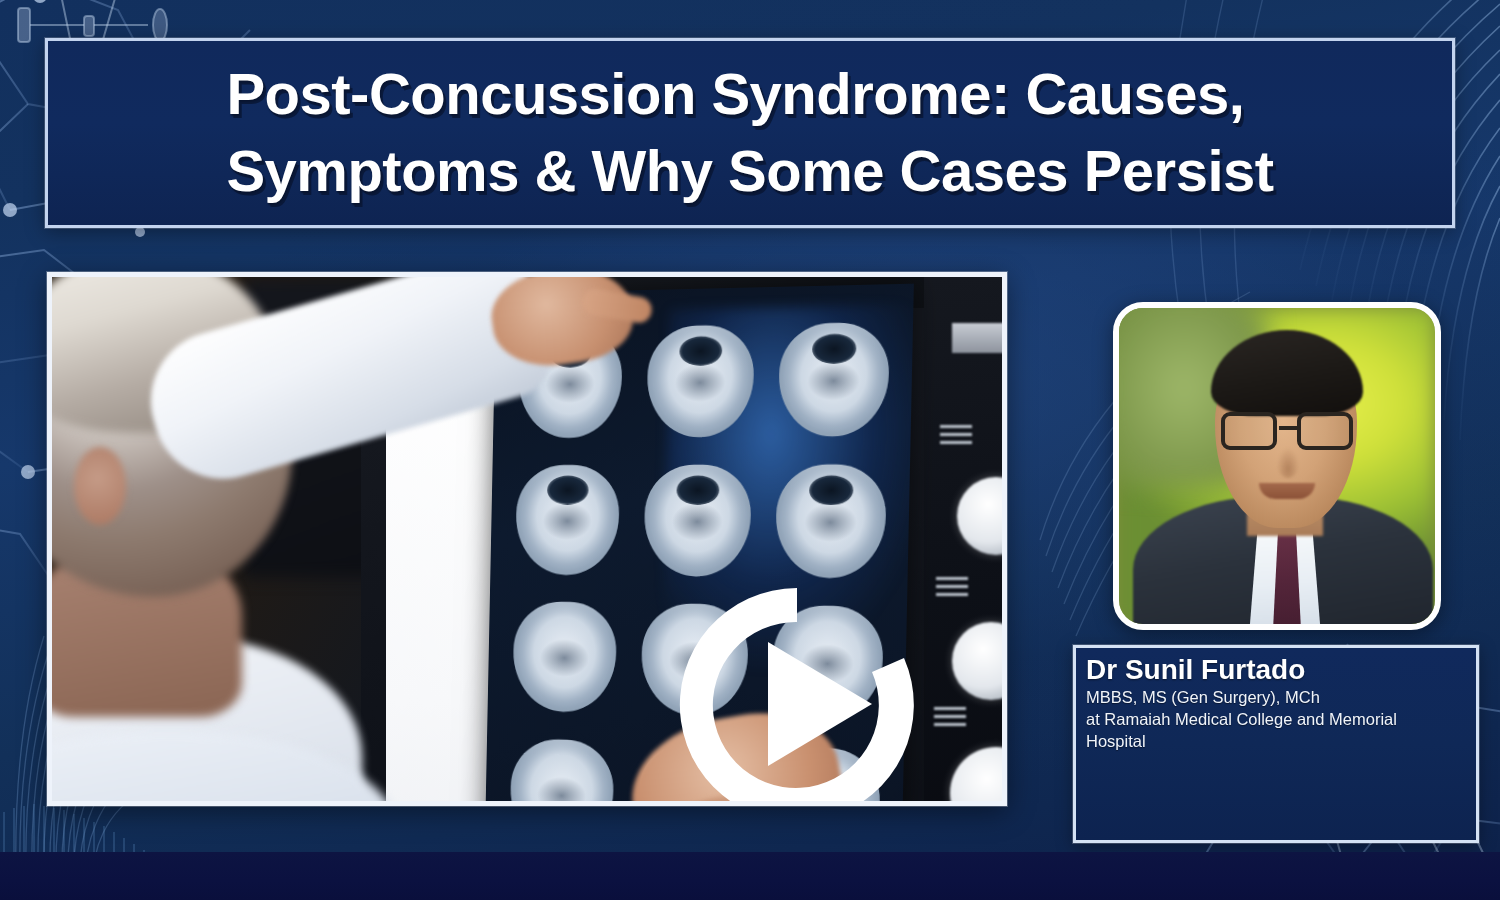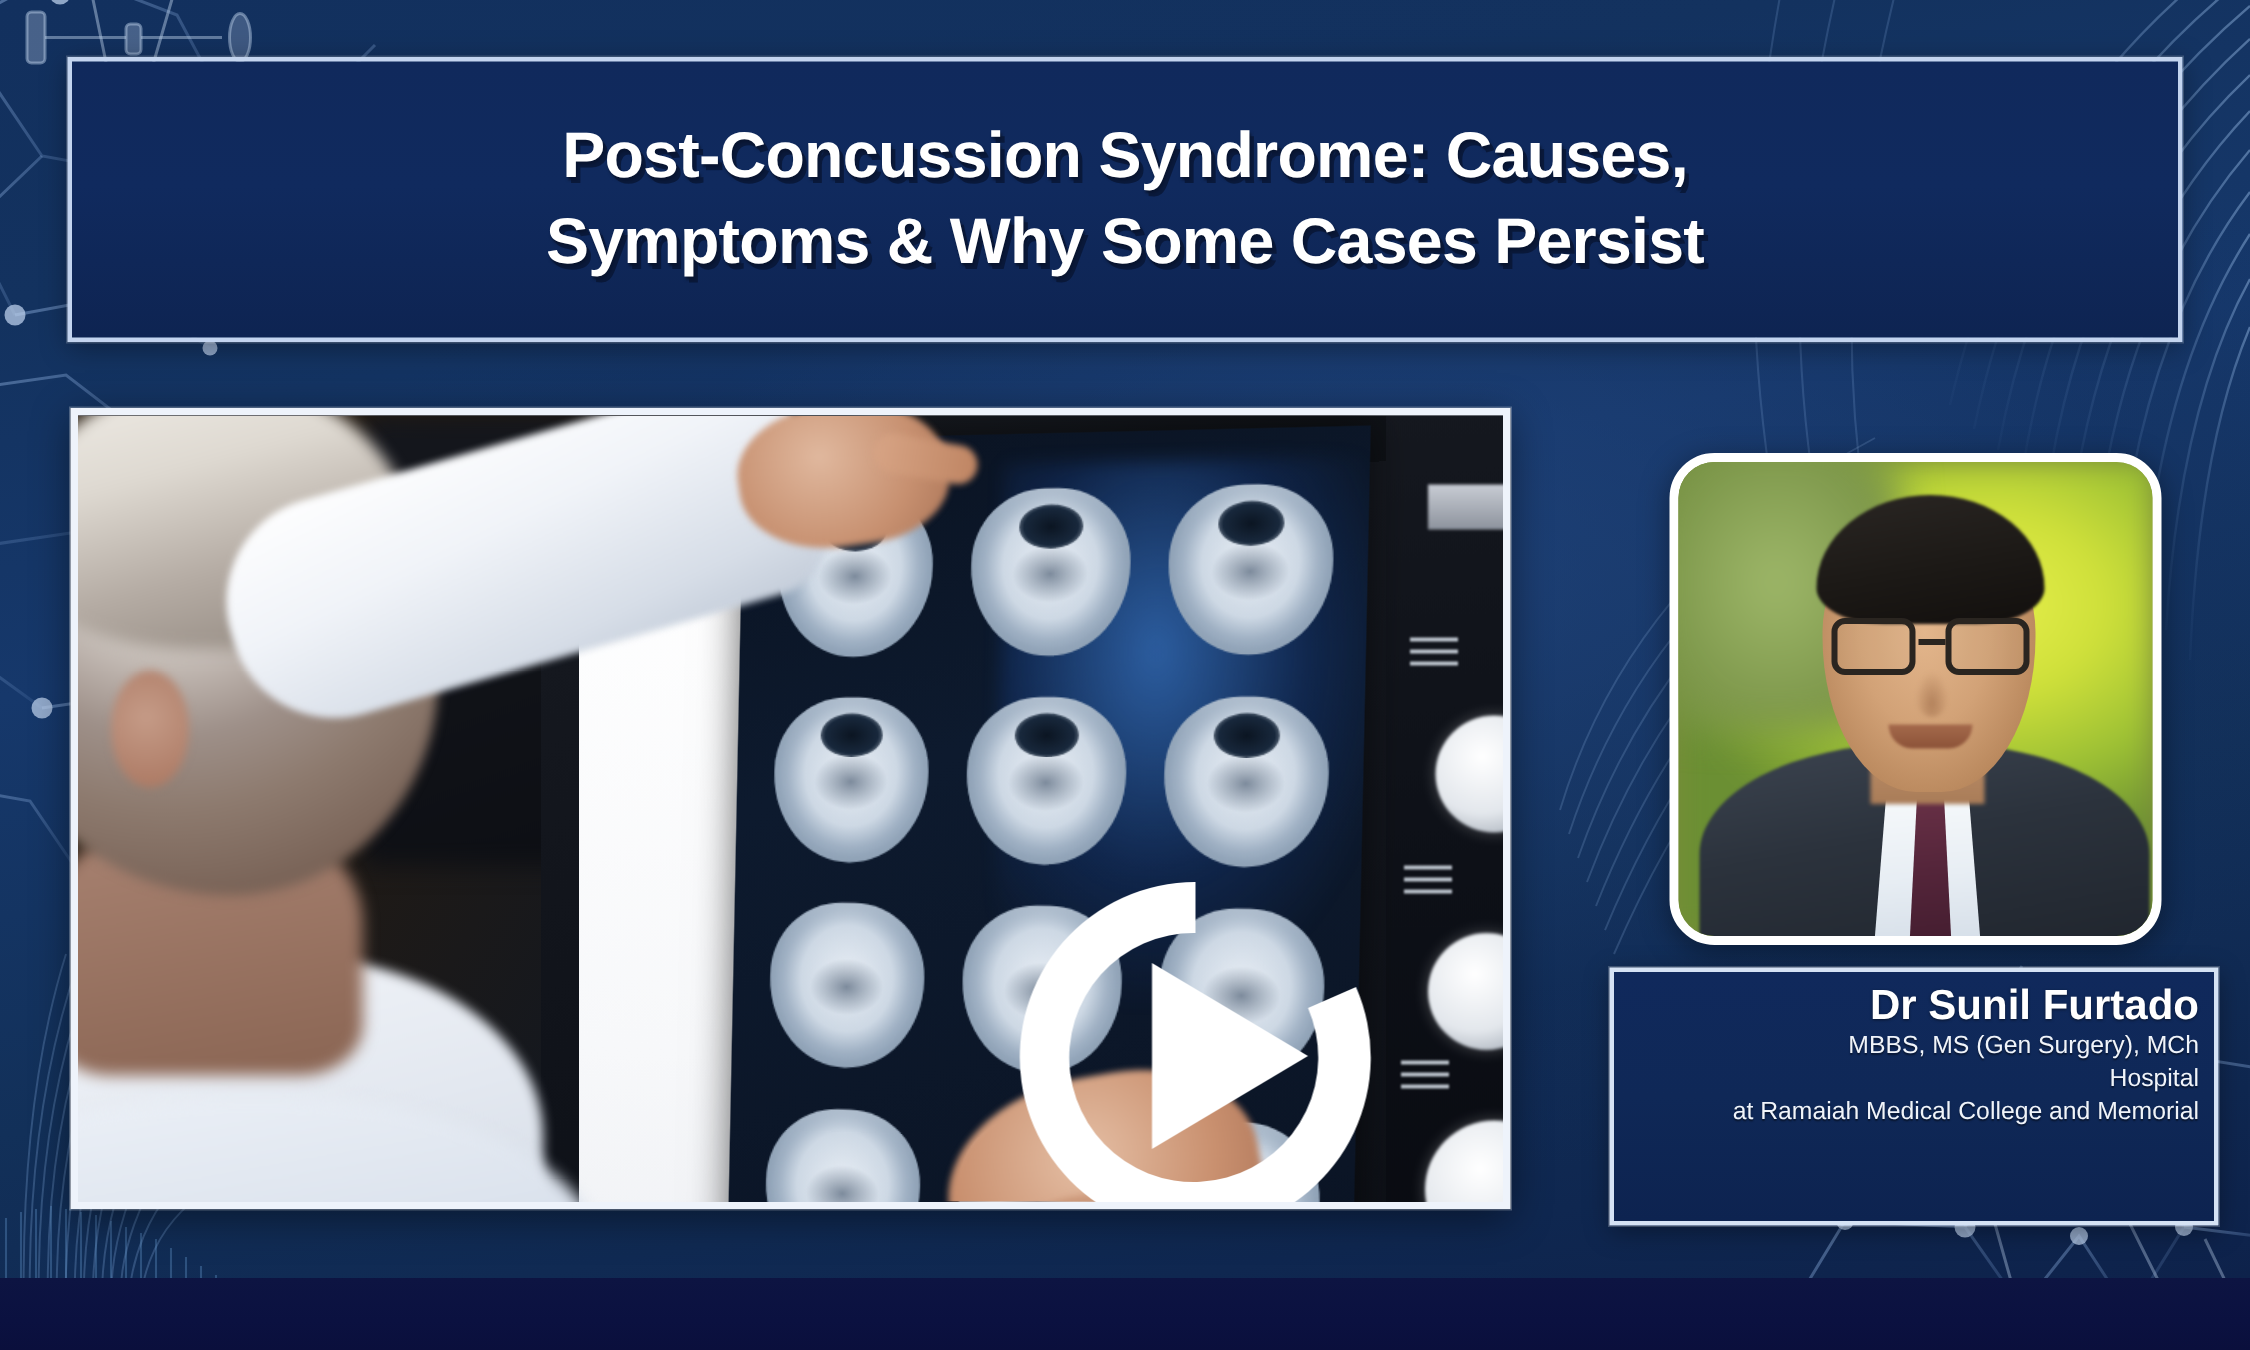--- a/index.html
+++ b/index.html
@@ -35,24 +35,23 @@
   .title-box{
     position:absolute; left:45px; top:38px; width:1410px; height:190px;
     background:linear-gradient(180deg,#10295c 0%,#102a5e 45%,#0e2452 100%);
     border:3px solid #c3d4ef;
     box-shadow:0 0 0 1px rgba(255,255,255,0.18), 0 4px 18px rgba(0,0,0,0.35);
     display:flex; align-items:center; justify-content:center;
     z-index:5;
   }
   .title-text{
     color:#ffffff;
-    font-size:43px;
+    font-size:58px;
     font-weight:bold;
     line-height:1.32;
-    text-align:center;
     letter-spacing:-0.5px;
     text-shadow: 3px 4px 0px rgba(8,20,48,0.75), 1px 2px 2px rgba(0,0,0,0.5);
     padding:0 18px;
     white-space:pre-line;
   }
 
   
   .video-frame{
     position:absolute; left:47px; top:272px; width:960px; height:534px;
     border:5px solid #eef3fb;
@@ -314,27 +313,27 @@
   }
   .p-nose{
     position:absolute; left:158px; top:140px; width:22px; height:30px;
     border-radius:40% 40% 50% 50%;
     background:radial-gradient(ellipse at 50% 70%,rgba(150,100,66,0.55),rgba(150,100,66,0) 72%);
     filter:blur(1.5px);
   }
 
   
   .cred-box{
-    position:absolute; left:1073px; top:645px; width:406px; height:172px;
+    position:absolute; left:1073px; top:645px; width:406px; height:198px;
     background:linear-gradient(180deg,#10295c 0%,#0f2857 50%,#0d2350 100%);
     border:3px solid #d5e2f4;
     box-shadow:0 0 0 1px rgba(255,255,255,0.2), 0 4px 16px rgba(0,0,0,0.35);
     z-index:5;
     padding:6px 10px 0;
-    text-align:right;
+    text-align:left;
   }
   .cred-name{
     color:#ffffff; font-size:28px; font-weight:bold; line-height:1.15;
     text-shadow:0 1px 2px rgba(0,0,0,0.5);
     margin-bottom:1px;
   }
   .cred-line{
     color:#f0f4fa; font-size:16.5px; line-height:1.33; font-weight:normal;
     text-shadow:0 1px 1px rgba(0,0,0,0.45);
   }
@@ -559,18 +558,18 @@
     <div class="p-glasses">
       <div class="p-lens l"></div>
       <div class="p-bridge"></div>
       <div class="p-lens r"></div>
     </div>
   </div>
 
   <div class="cred-box">
     <div class="cred-name">Dr Sunil Furtado</div>
     <div class="cred-line">MBBS, MS (Gen Surgery), MCh</div>
+    <div class="cred-line">at Ramaiah Medical College and Memorial</div>
     <div class="cred-line">Hospital</div>
-    <div class="cred-line">at Ramaiah Medical College and Memorial</div>
   </div>
 
   <div class="bottom-bar"></div>
 </div>
 
 </body></html>

